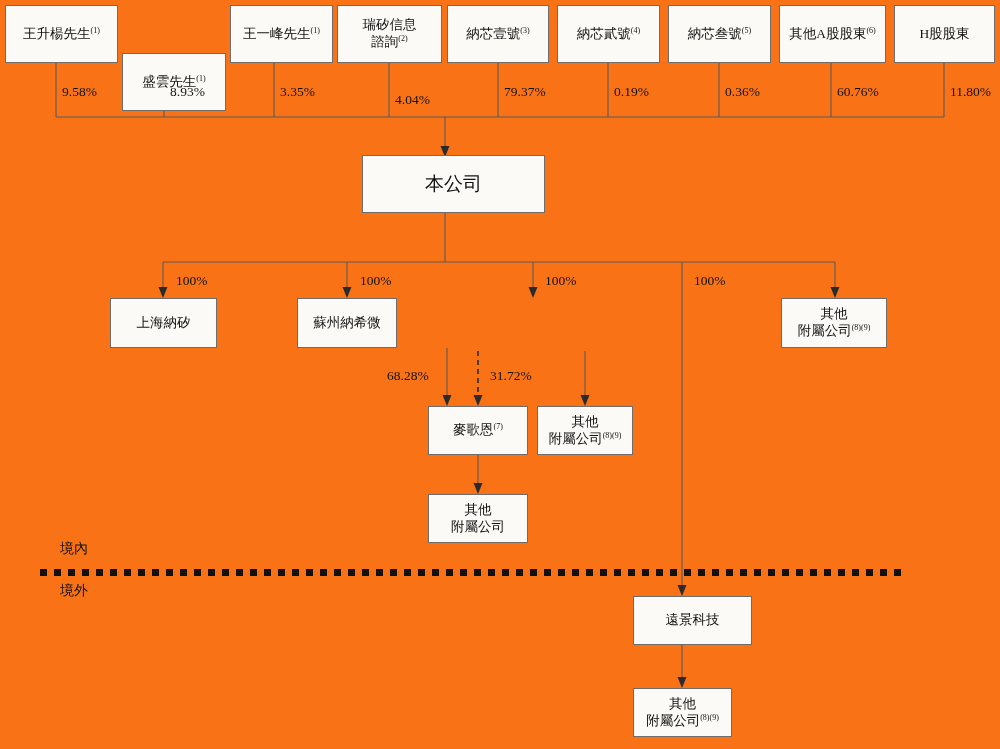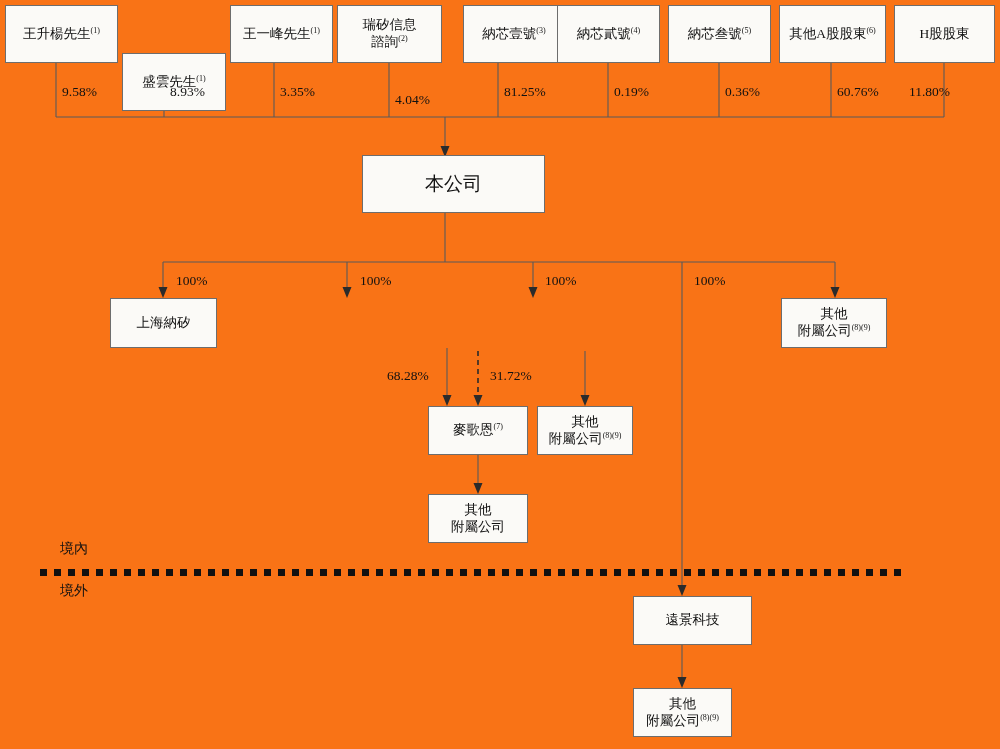--- a/index.html
+++ b/index.html
@@ -143,21 +143,21 @@
   </div>
 
   <div class="box" style="left:230px; top:5px; width:103px; height:58px;">
     <span class="txt"><span>王一峰先生</span><sup>(1)</sup></span>
   </div>
 
   <div class="box" style="left:337px; top:5px; width:105px; height:58px;">
     <span class="txt"><span>瑞矽信息</span><br><span>諮詢</span><sup>(2)</sup></span>
   </div>
 
-  <div class="box" style="left:447px; top:5px; width:102px; height:58px;margin-left:16px;">
+  <div class="box" style="left:447px; top:5px; width:102px; height:58px;">
     <span class="txt"><span>納芯壹號</span><sup>(3)</sup></span>
   </div>
 
   <div class="box" style="left:557px; top:5px; width:103px; height:58px;">
     <span class="txt"><span>納芯貳號</span><sup>(4)</sup></span>
   </div>
 
   <div class="box" style="left:668px; top:5px; width:103px; height:58px;">
     <span class="txt"><span>納芯叁號</span><sup>(5)</sup></span>
   </div>
@@ -167,39 +167,42 @@
   </div>
 
   <div class="box" style="left:894px; top:5px; width:101px; height:58px;">
     <span class="txt"><span>H股股東</span><sup></sup></span>
   </div>
 
   <div class="pct" style="left:62px;  top:84px;">9.58%</div>
   <div class="pct" style="left:170px; top:84px;">8.93%</div>
   <div class="pct" style="left:280px; top:84px;">3.35%</div>
   <div class="pct" style="left:395px; top:79px;margin-top:13px;">4.04%</div>
-  <div class="pct" style="left:504px; top:84px;">81.25%</div>
+  <div class="pct" style="left:504px; top:84px;">79.37%</div>
   <div class="pct" style="left:614px; top:84px;">0.19%</div>
   <div class="pct" style="left:725px; top:84px;">0.36%</div>
   <div class="pct" style="left:837px; top:84px;">60.76%</div>
-  <div class="pct" style="left:909px; top:84px;">11.80%</div>
+  <div class="pct" style="left:950px; top:84px;">11.80%</div>
 
   <div class="box" style="left:362px; top:155px; width:183px; height:58px; font-size:19px;">
     <span class="txt">本公司</span>
   </div>
 
   <div class="pct" style="left:176px; top:273px;">100%</div>
   <div class="pct" style="left:360px; top:273px;">100%</div>
   <div class="pct" style="left:545px; top:273px;">100%</div>
   <div class="pct" style="left:694px; top:273px;">100%</div>
 
   <div class="box" style="left:110px; top:298px; width:107px; height:50px;">
     <span class="txt">上海納矽</span>
   </div>
 
+  <div class="box" style="left:297px; top:298px; width:100px; height:50px;">
+    <span class="txt">蘇州納希微</span>
+  </div>
 
 
   <div class="box" style="left:781px; top:298px; width:106px; height:50px;">
     <span class="txt"><span>其他</span><br><span>附屬公司</span><sup>(8)(9)</sup></span>
   </div>
 
   <div class="pct" style="left:387px; top:368px;">68.28%</div>
   <div class="pct" style="left:490px; top:368px;">31.72%</div>
 
   <div class="box" style="left:428px; top:406px; width:100px; height:49px;">

